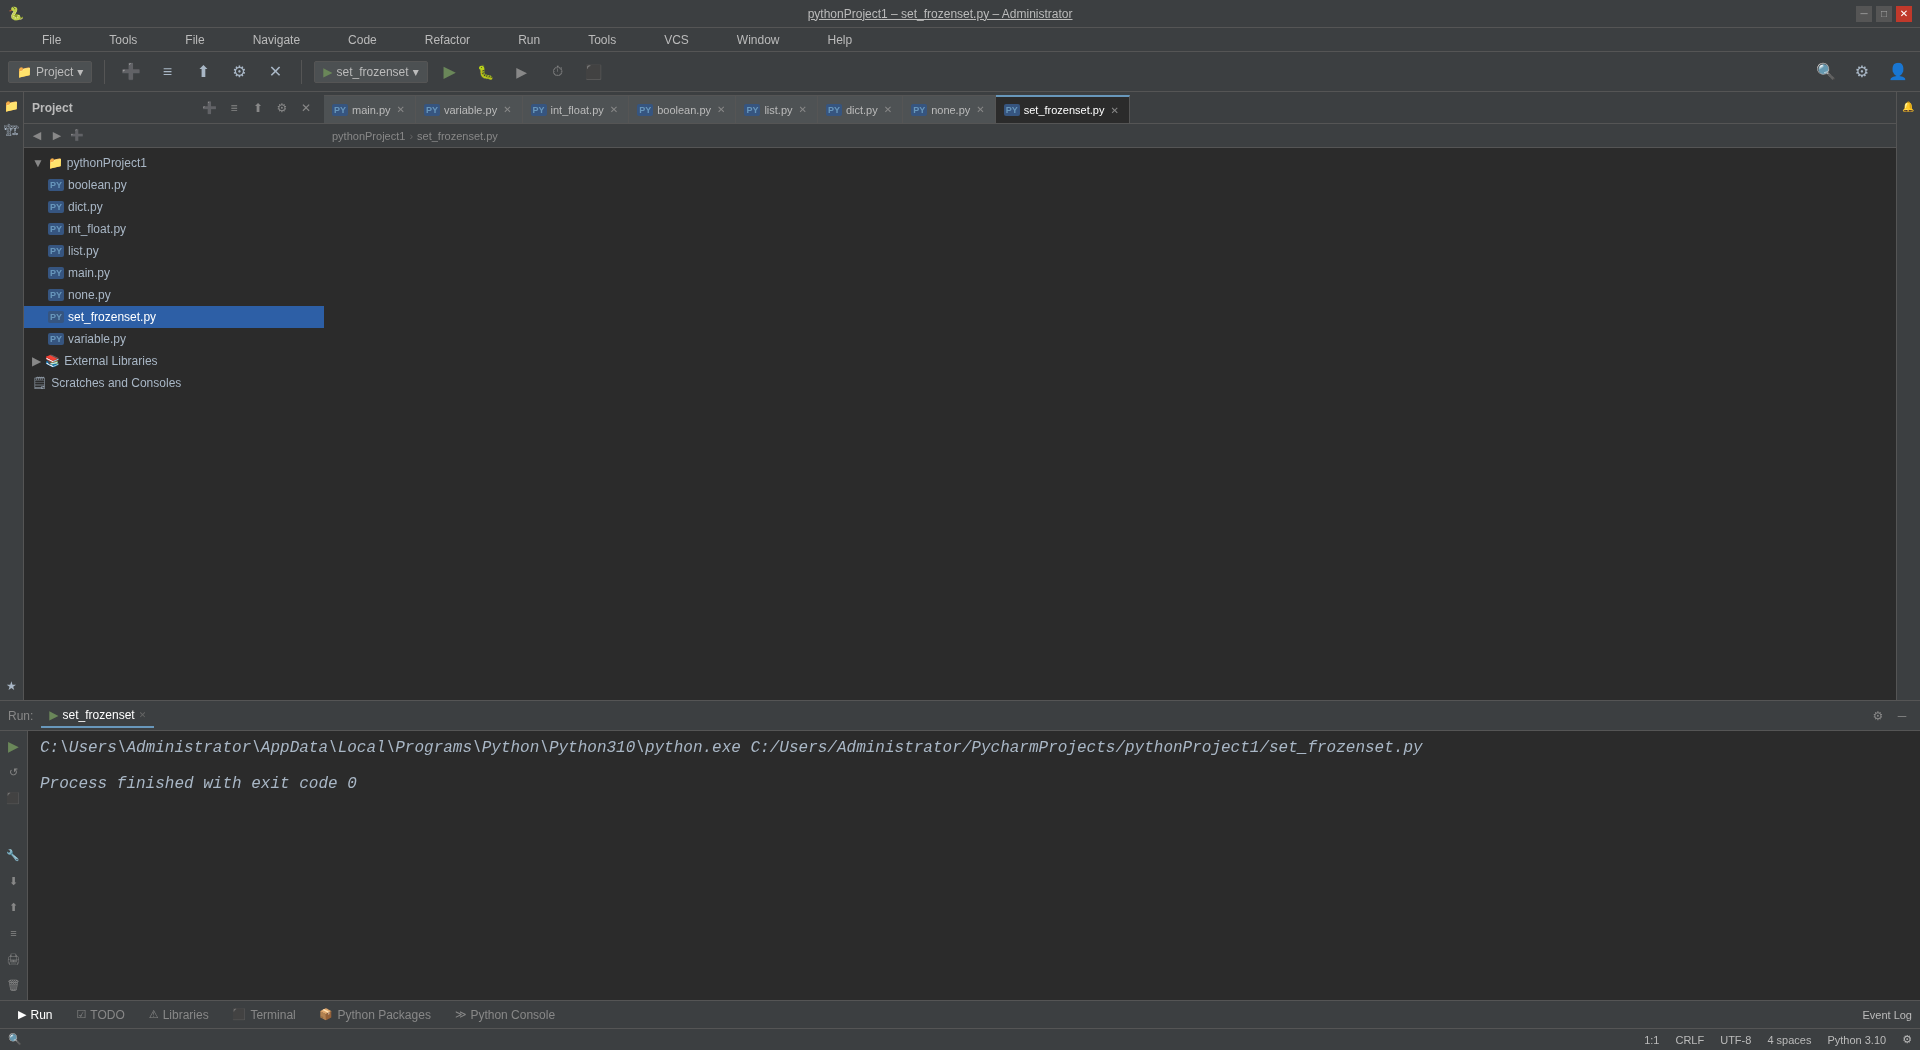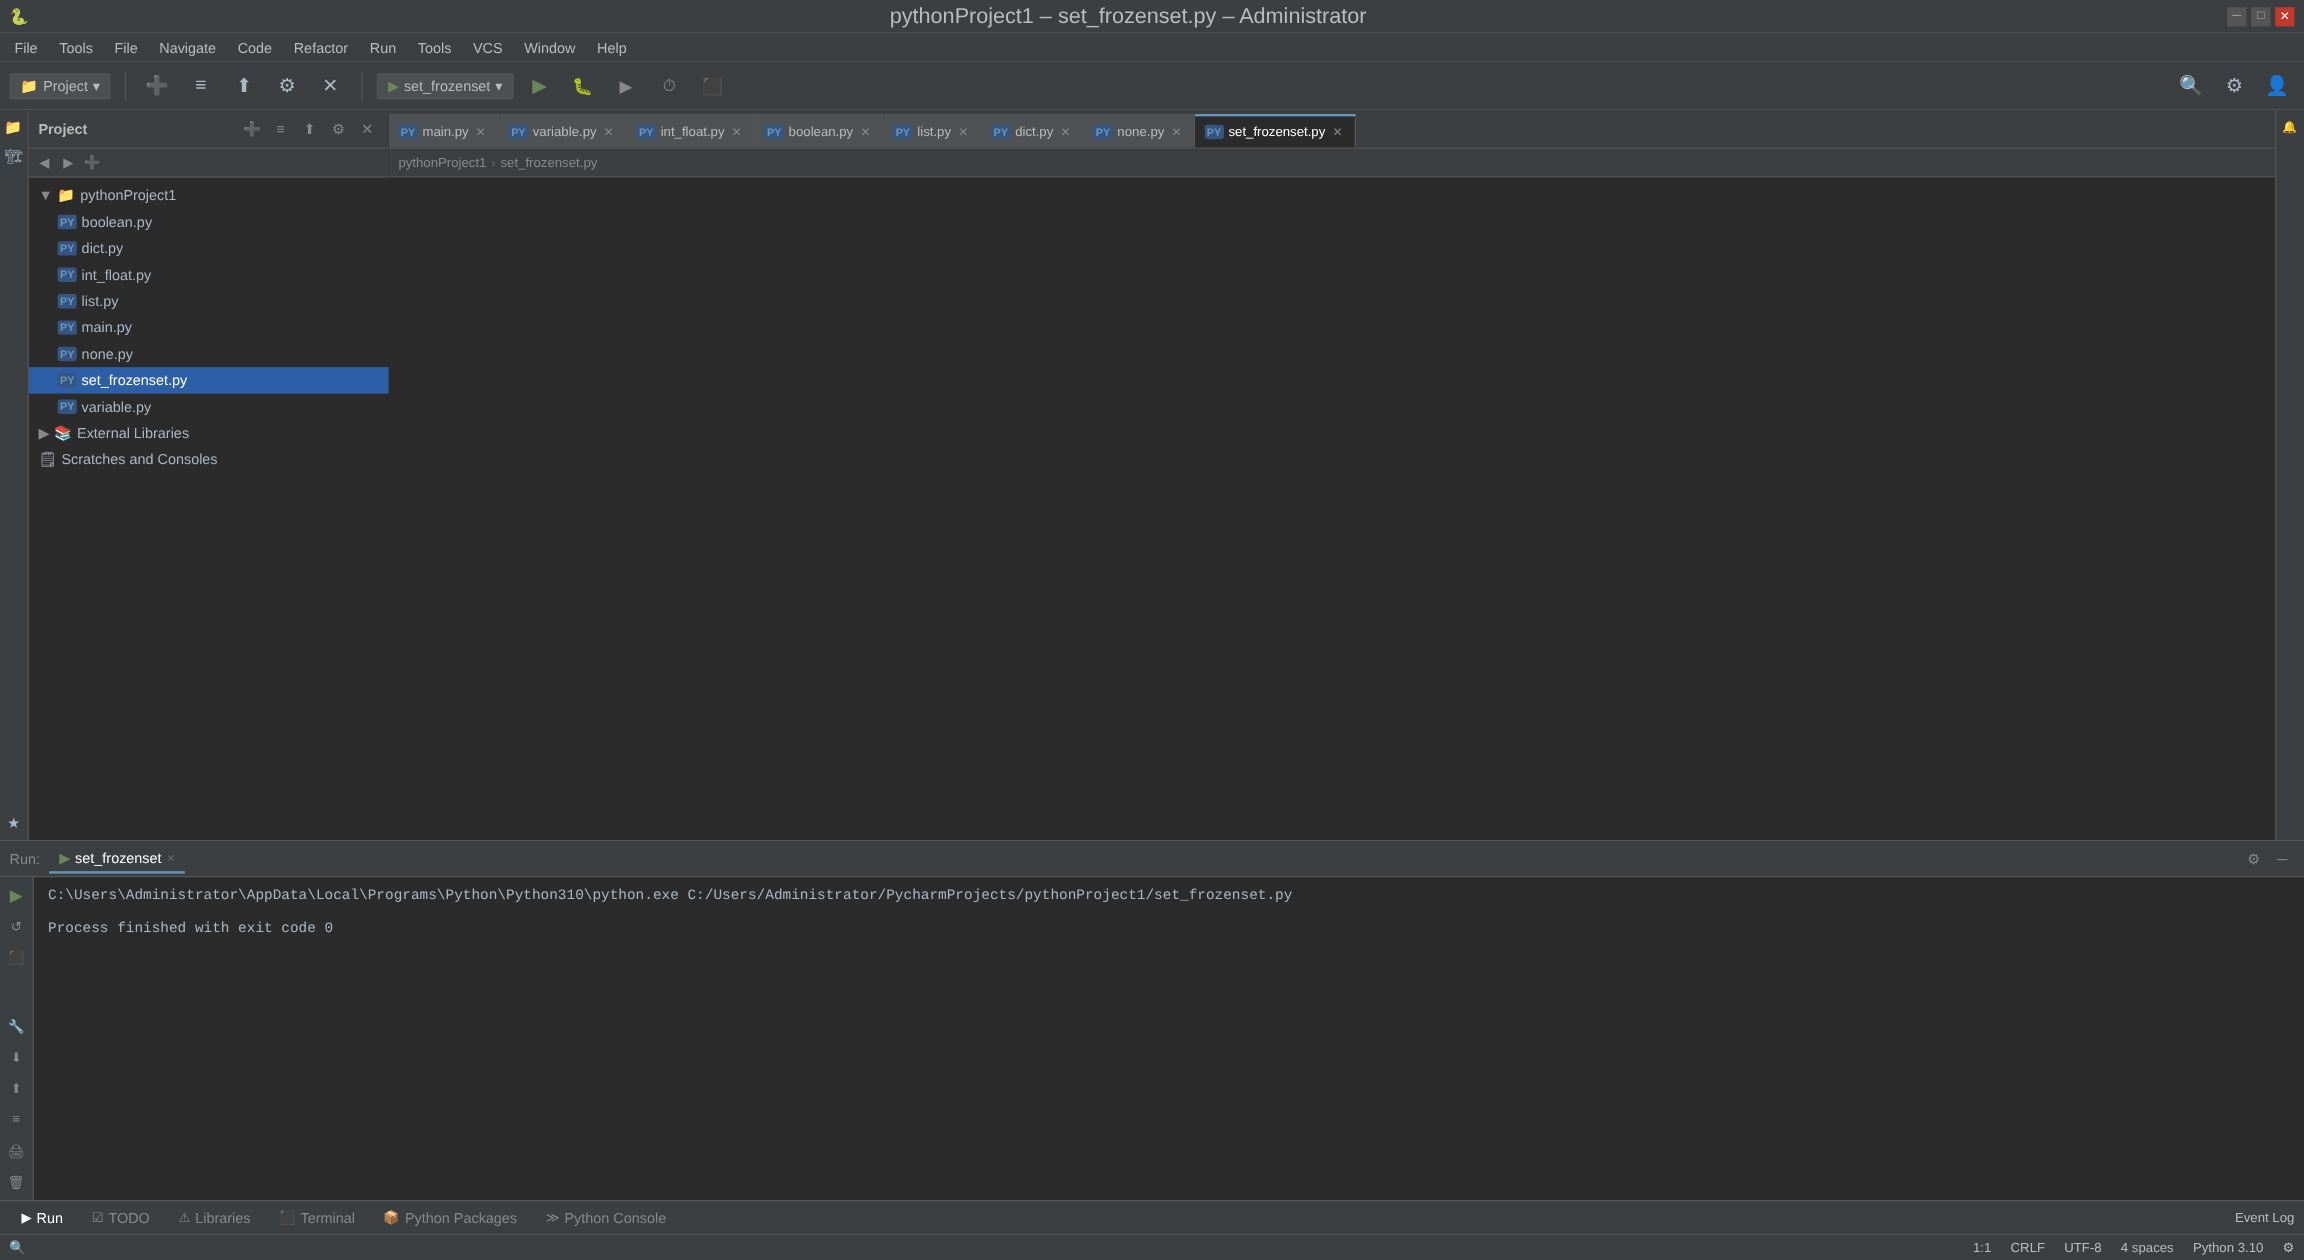--- a/index.html
+++ b/index.html
@@ -25,22 +25,23 @@
       padding: 0 8px;
       border-bottom: 1px solid #555;
       flex-shrink: 0;
     }
     #title-bar-left {
       display: flex;
       align-items: center;
       gap: 8px;
     }
     #title-bar-title {
-      font-size: 18px;
+      font-size: 12px;
       color: #bbbbbb;
+      text-decoration: underline;
     }
     #title-bar-controls {
       display: flex;
       gap: 4px;
     }
     .title-btn {
       width: 16px;
       height: 16px;
       background: #555;
       border: none;
@@ -62,20 +63,21 @@
       border-bottom: 1px solid #555;
       flex-shrink: 0;
       gap: 2px;
     }
     .menu-item {
       padding: 2px 8px;
       cursor: pointer;
       color: #bbbbbb;
       font-size: 12px;
       border-radius: 2px;
+      margin-left: 30px;
     }
 
     
     #toolbar {
       height: 40px;
       background: #3c3f41;
       display: flex;
       align-items: center;
       padding: 0 8px;
       border-bottom: 1px solid #555;
@@ -358,23 +360,24 @@
       align-items: center;
       justify-content: center;
       border-radius: 2px;
     }
     .run-side-btn.active { color: #6897bb; }
 
     #console-output {
       flex: 1;
       padding: 8px 12px;
       font-family: 'Courier New', monospace;
-      font-size: 12px;
+      font-size: 16px;
       color: #a9b7c6;
       overflow-y: auto;
+      font-style: italic;
     }
     .console-command { color: #a9b7c6; }
     .console-output { color: #a9b7c6; }
 
     
     #status-bar {
       height: 22px;
       background: #3c3f41;
       display: flex;
       align-items: center;

